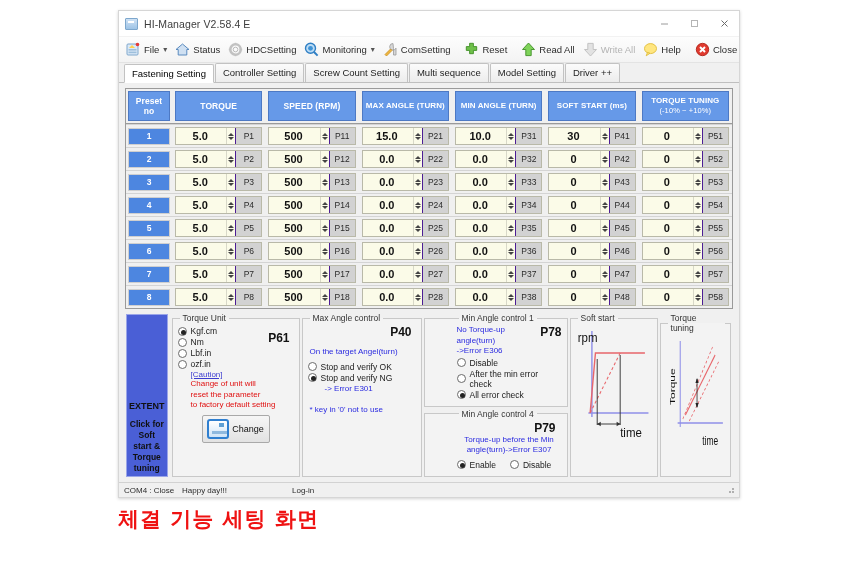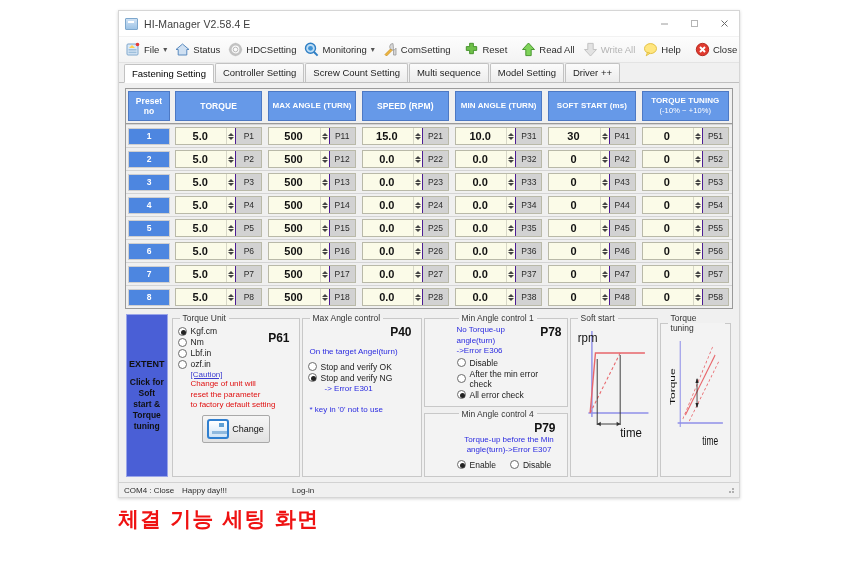--- a/index.html
+++ b/index.html
@@ -140,21 +140,21 @@
     background:#d2d2d2; border-left:1px solid #4c1d95;
     font-size: 8.5px; color:#2a2a2a;
   }
 
   
   .panels { display:flex; margin-top: 4px; flex: 1 1 auto; gap: 0; }
   .extent {
     flex: 0 0 36px; margin: 1px 4px 5px 1px;
     background:#4a5fd6; border:1px solid #9aa5e8;
     color:#101010; font-size:8.5px; font-weight:bold; text-align:center;
-    display:flex; flex-direction:column; align-items:center; justify-content:center;
+    display:flex; flex-direction:column; align-items:center; justify-content:flex-end;
     line-height: 11px; padding: 2px;
   }
   .extent .ttl { margin-bottom: 7px; font-size:9px; }
   fieldset.gbox {
     border:1px solid #c8c8c8; background:#f3f3f3;
     margin:0 2px 5px 0; padding: 2px 5px 4px 5px;
     position:relative;
   }
   fieldset.gbox > legend {
     font-size: 8.5px; color:#333; padding: 0 3px; margin-left:2px;
@@ -386,27 +386,27 @@
               <span>Preset</span>
               <span>no</span>
             </div>
           </div>
           <div class="cell-param">
             <div class="hdr-box">
                 <span>TORQUE</span>
               </div>
           </div>
           <div class="cell-param">
+            <div class="hdr-box">
+                <span>SPEED (RPM)</span>
+              </div>
+          </div>
+          <div class="cell-param">
             <div class="hdr-box sm">
                 <span>MAX ANGLE (TURN)</span>
-              </div>
-          </div>
-          <div class="cell-param">
-            <div class="hdr-box">
-                <span>SPEED (RPM)</span>
               </div>
           </div>
           <div class="cell-param">
             <div class="hdr-box sm">
                 <span>MIN ANGLE (TURN)</span>
               </div>
           </div>
           <div class="cell-param">
             <div class="hdr-box sm">
                 <span>SOFT START (ms)</span>

